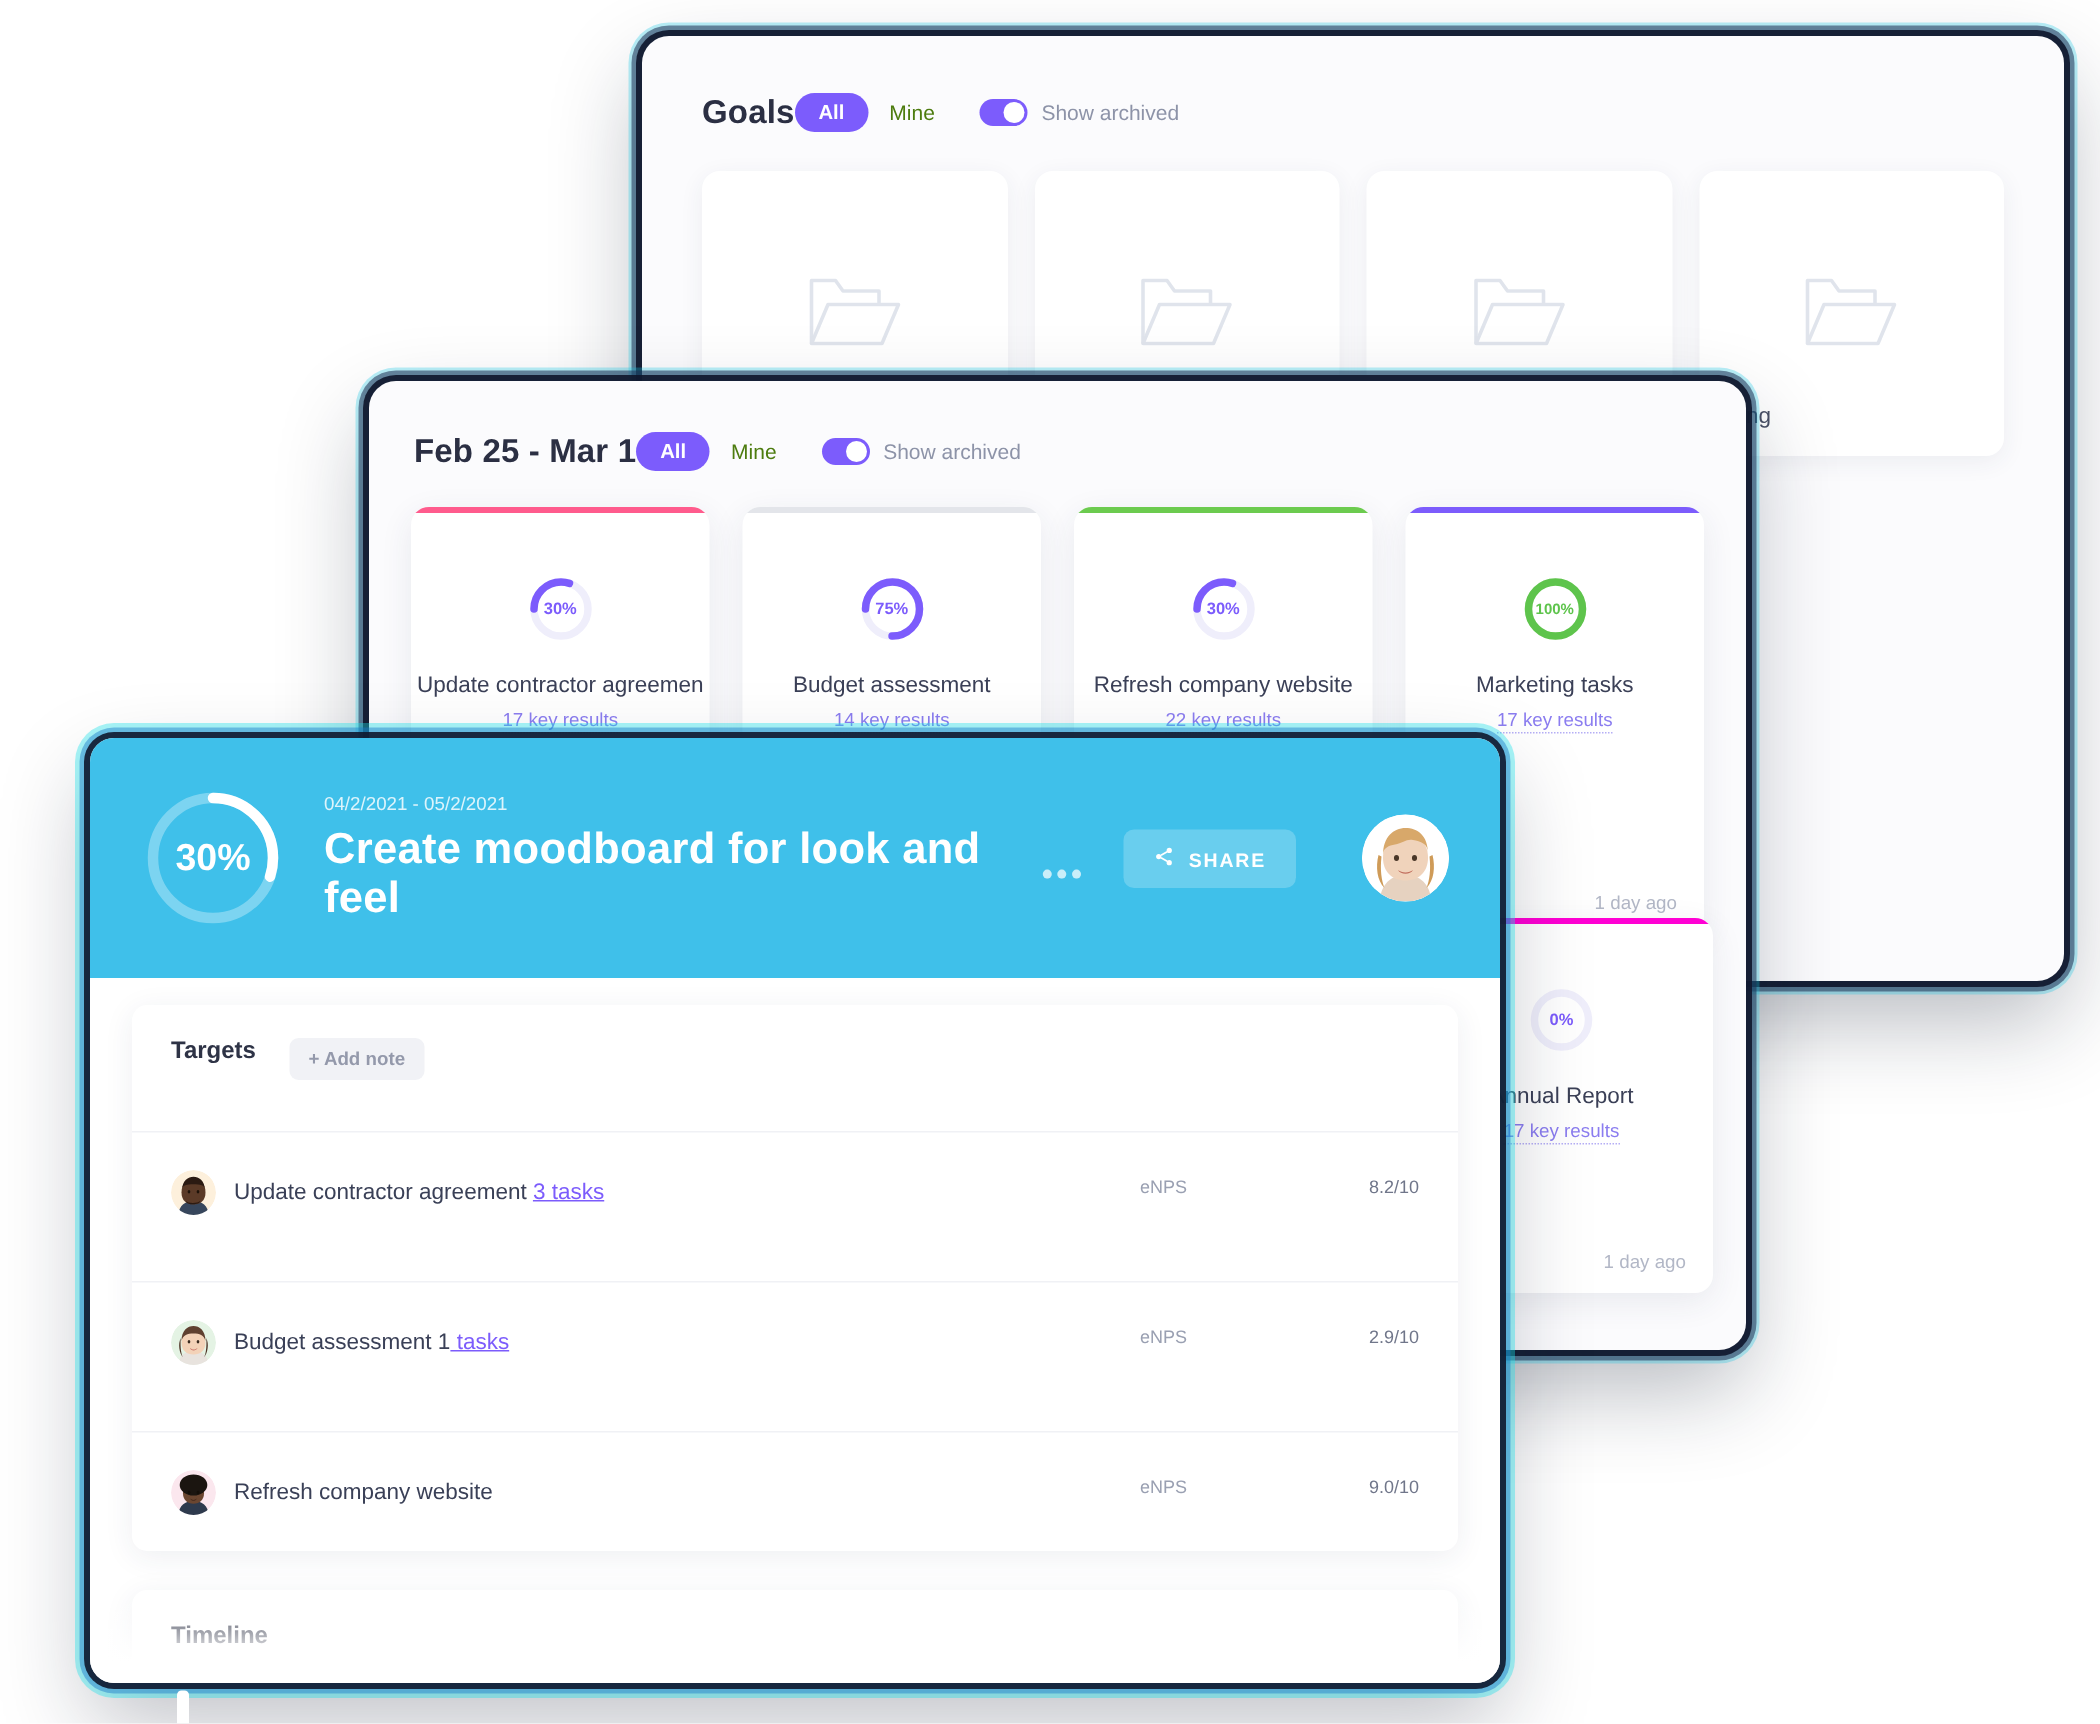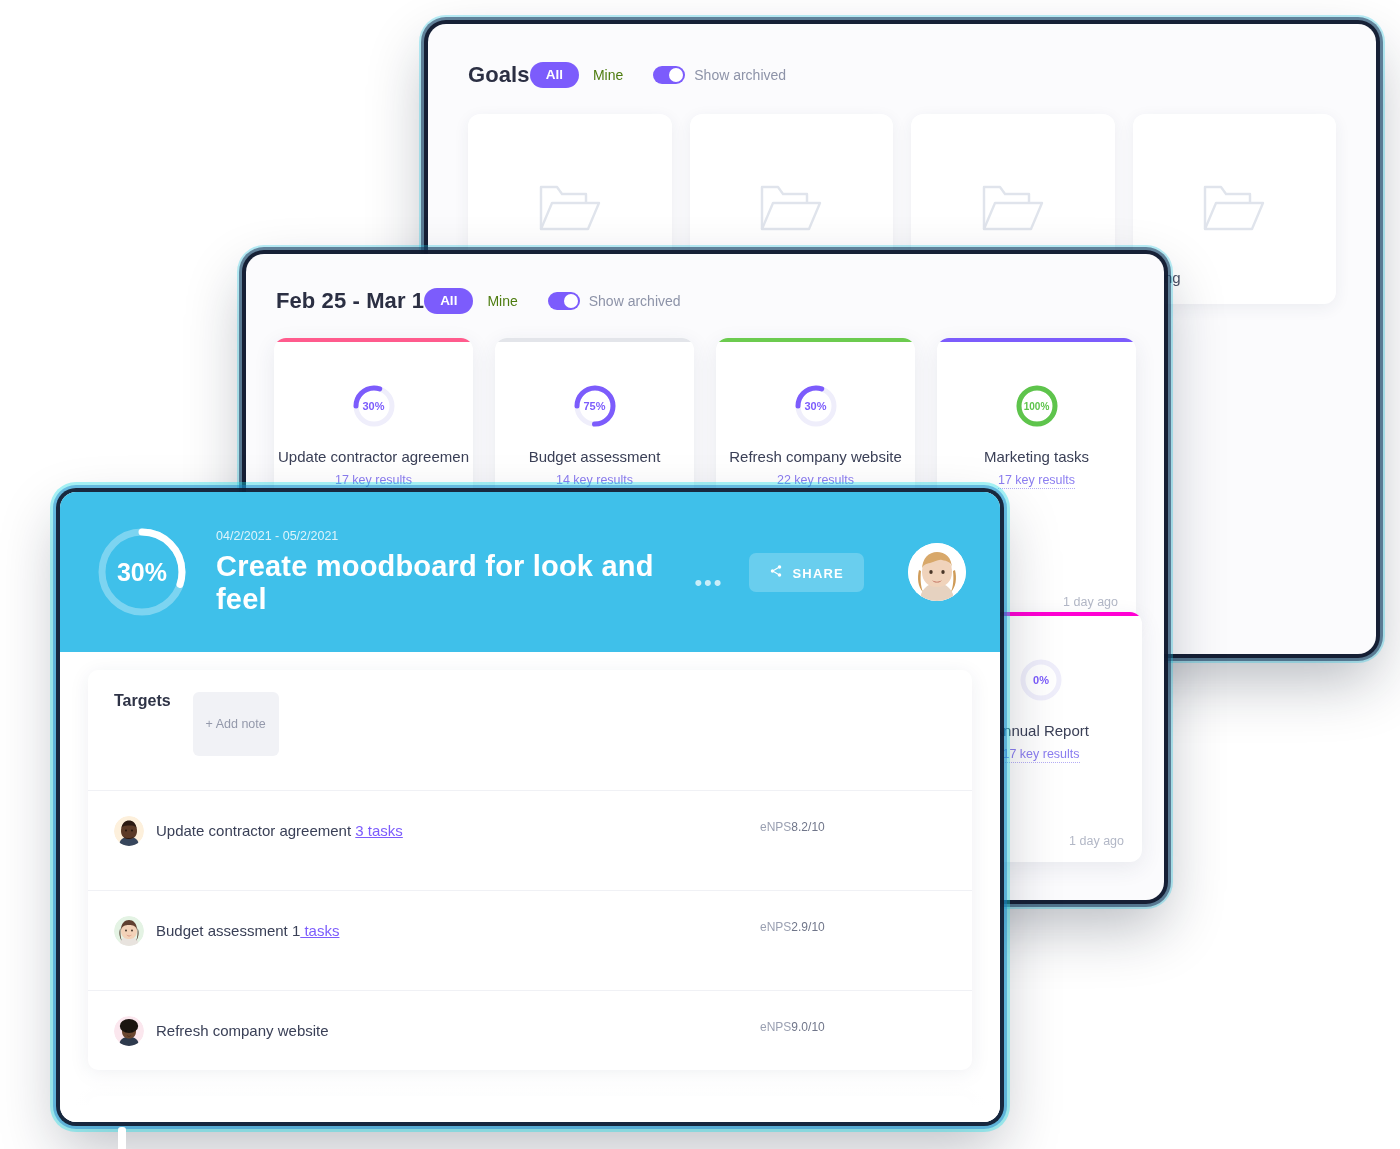--- a/index.html
+++ b/index.html
@@ -132,34 +132,34 @@
   }
 
   .card-block {
     background: #fff; border-radius: 10px; margin: 18px 28px 0 28px;
     box-shadow: 0 4px 20px rgba(40,50,90,0.08);
   }
   .block-head { display: flex; align-items: flex-start; gap: 22px; padding: 22px 26px 14px 26px; }
   .block-title { font-size: 16px; font-weight: 700; color: #2e3346; }
   .add-note {
     background: #f1f2f6; color: #9499ab; font-size: 12.5px;
-    padding: 25px 13px; border-radius: 6px; border: none; cursor: pointer;
+    padding: 7px 13px; border-radius: 6px; border: none; cursor: pointer; font-weight: bold;
   }
   .target-row {
     display: flex; align-items: center; padding: 16px 26px;
     border-top: 1px solid #f0f1f5; min-height: 80px; margin-top: 20px;
   }
   .avatar-sm {
     width: 30px; height: 30px; border-radius: 50%; flex: none; margin-right: 12px;
     overflow: hidden; position: relative;
   }
   .target-label { font-size: 15px; color: #3a4057; flex: 1 1 auto; }
   .target-label a { color: #7c5cfc; text-decoration: underline; }
   .metric { width: 186px; flex: none; }
-  .metric-top { display: flex; font-size: 12px; color: #9aa0b2; margin-bottom: 7px; }
+  .metric-top { display: flex; justify-content: space-between; font-size: 12px; color: #9aa0b2; margin-bottom: 7px; }
   .metric-top .val { color: #70768a; }
   .bar { height: 9px; border-radius: 5px; background: #ebecf1; overflow: hidden; }
   .bar > i { display: block; height: 100%; border-radius: 5px; background: #7c5cfc; }
 
   .tl-row {
     display: flex; align-items: center; padding: 18px 26px;
     border-top: 1px solid #f0f1f5; font-size: 15px; color: #3a4057;
   }
   .tl-row .tl-name { flex: 1 1 auto; display: flex; align-items: center; gap: 12px; }
   .badge {

